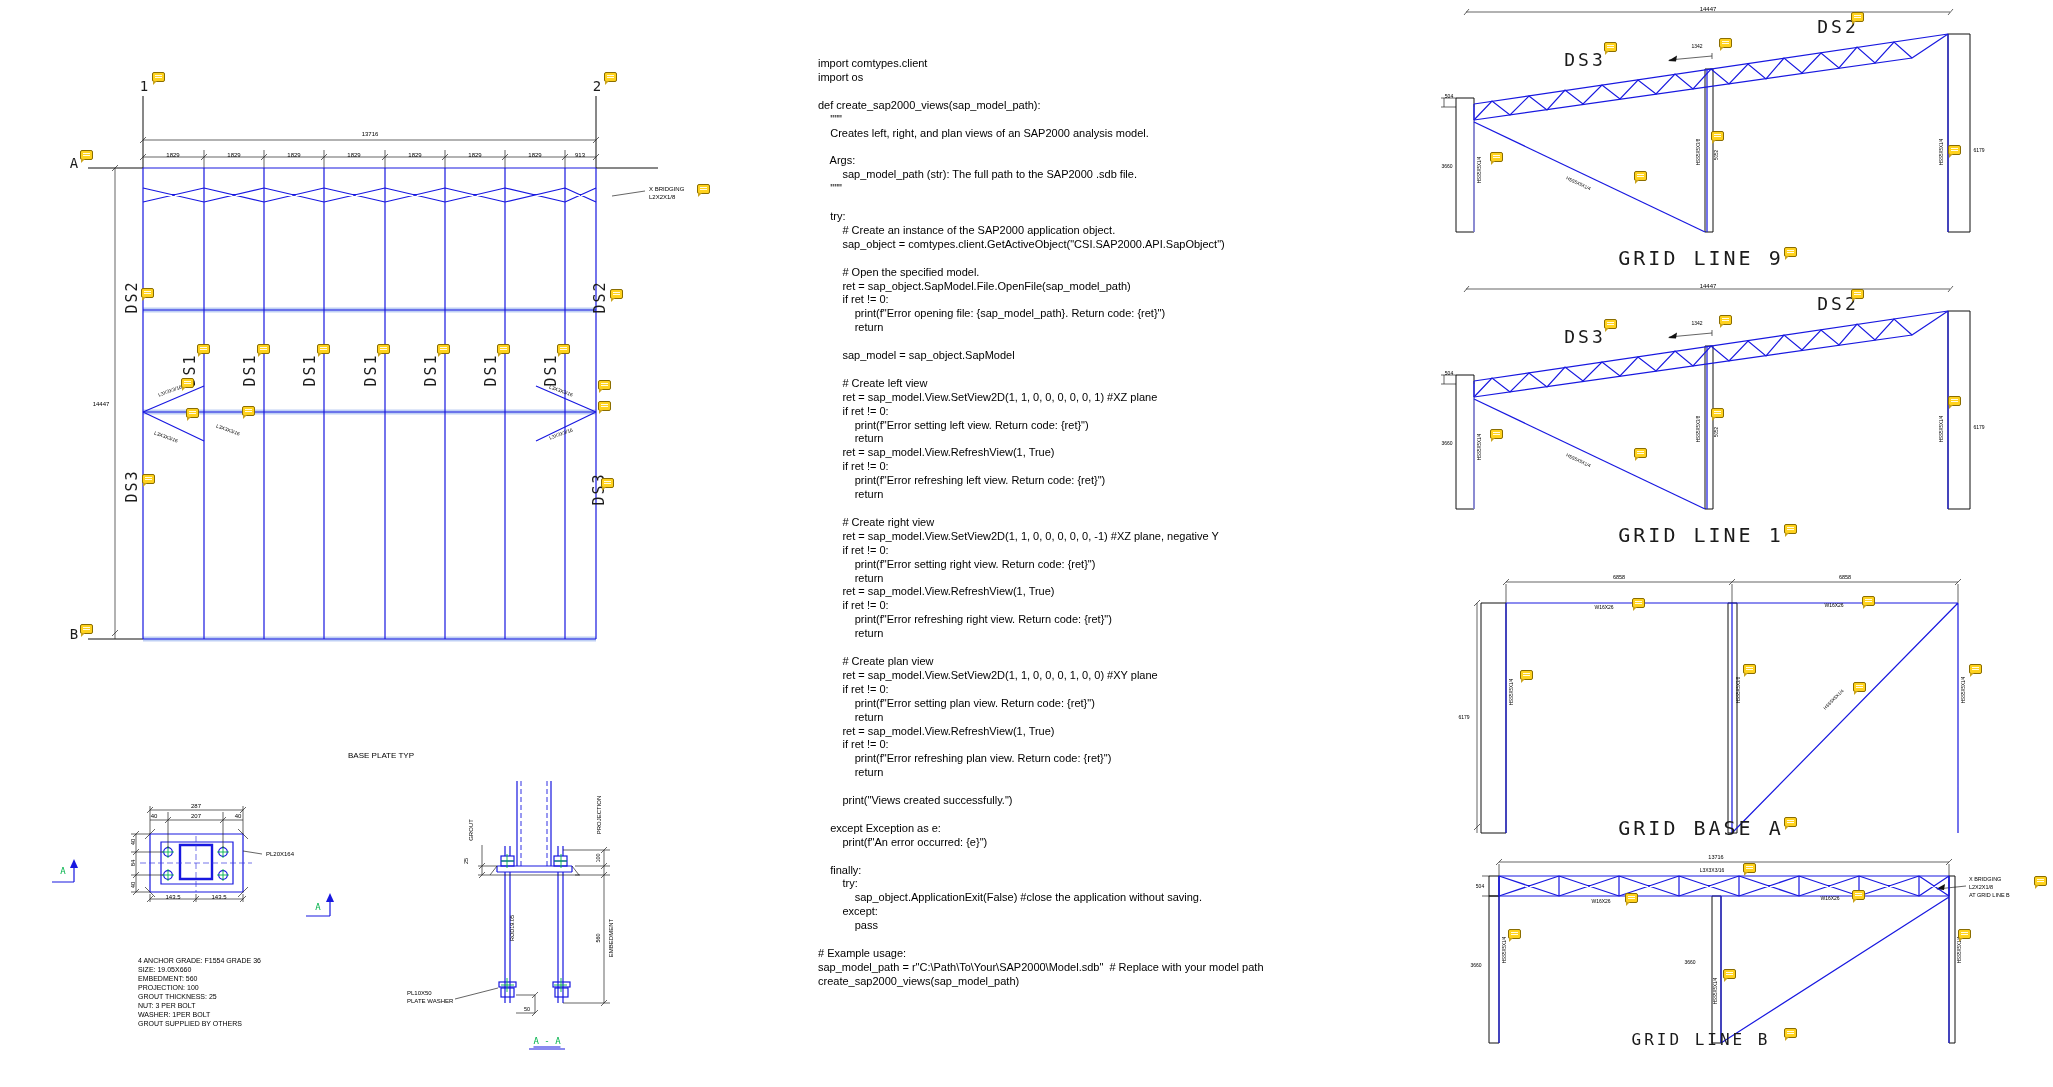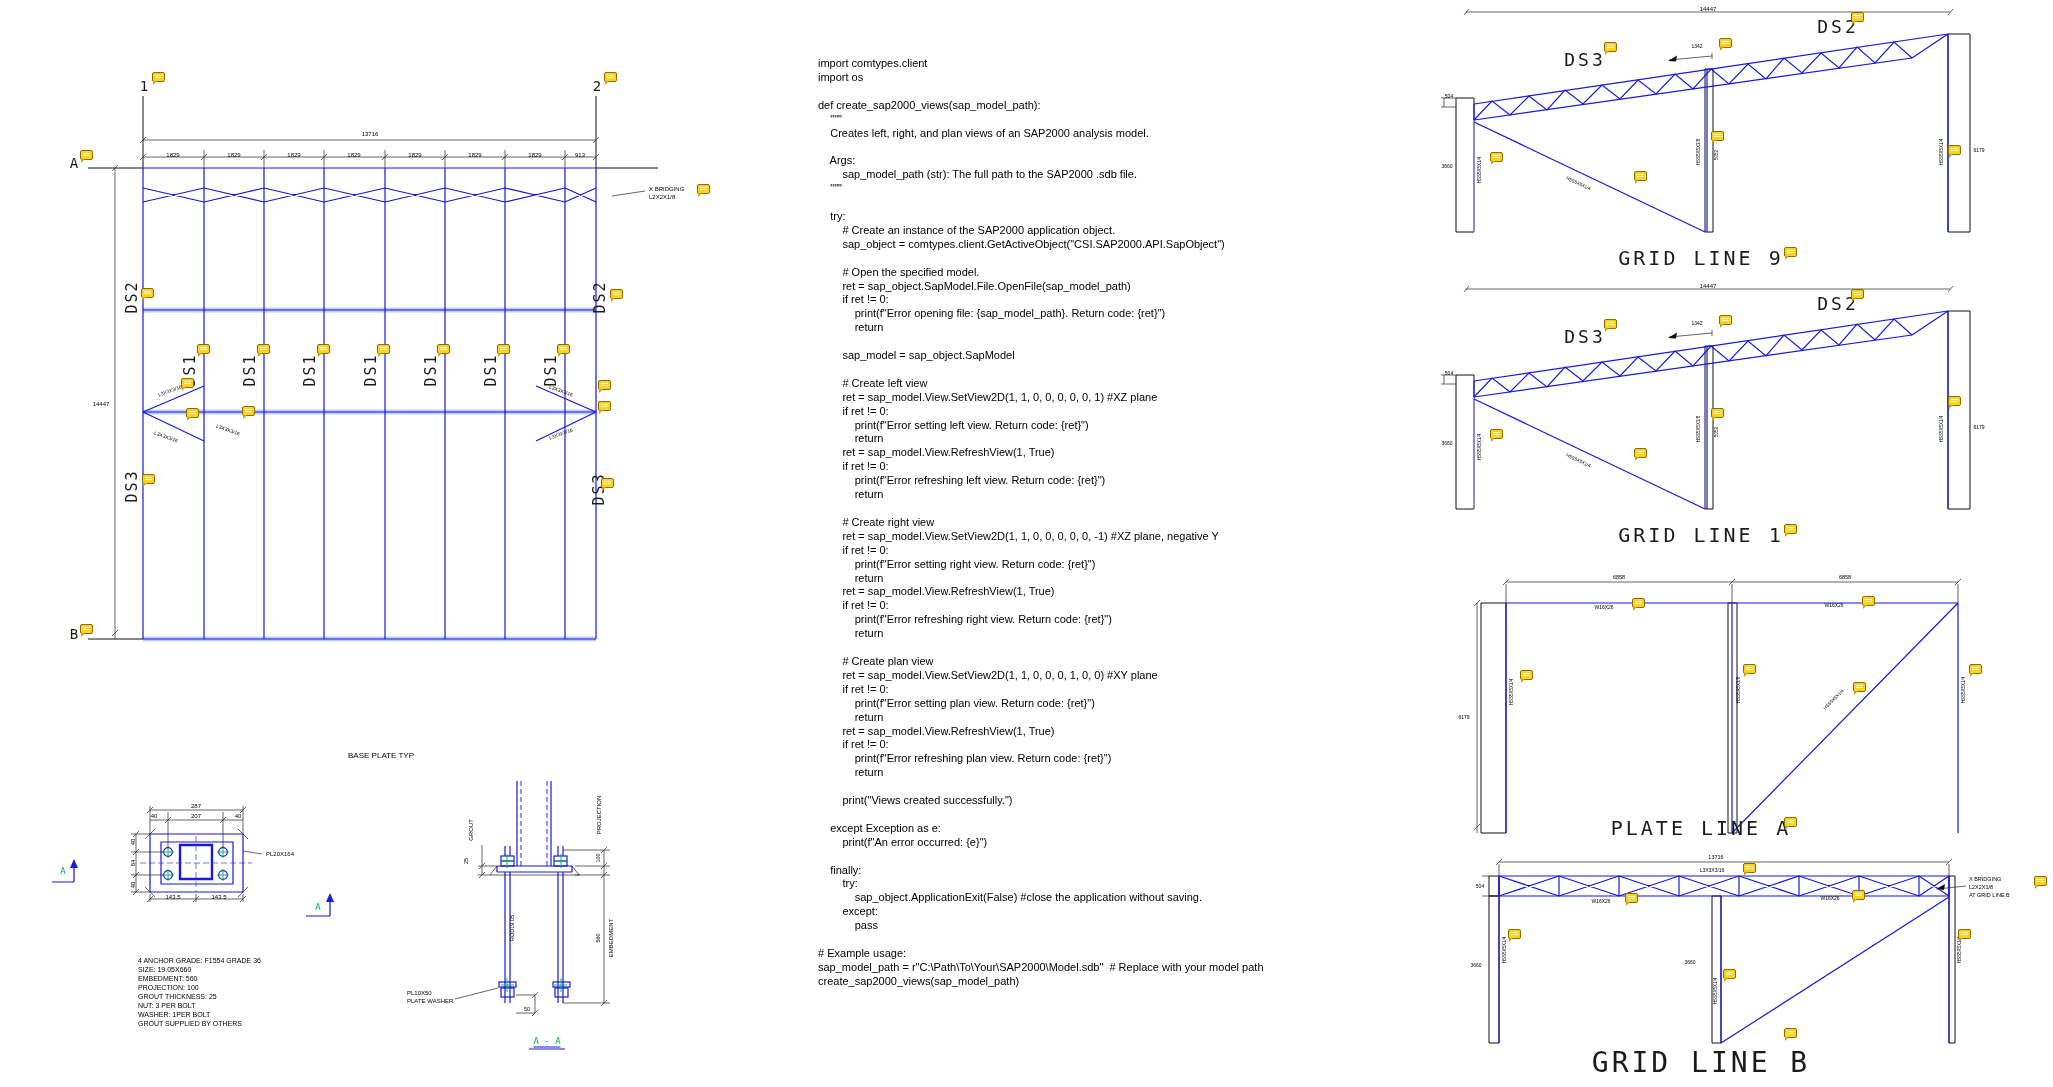--- a/index.html
+++ b/index.html
@@ -305,35 +305,35 @@
       <div class="lbl cad" style="left: 1701px; top: 535px; font-size: 20px; letter-spacing: 3px; transform: translate(-50%, -50%) rotate(0deg);">GRID LINE 1</div>
       <div class="lbl" style="left: 1619px; top: 578px; font-size: 5.5px; transform: translate(-50%, -50%) rotate(0deg);">6858</div>
       <div class="lbl" style="left: 1845px; top: 578px; font-size: 5.5px; transform: translate(-50%, -50%) rotate(0deg);">6858</div>
       <div class="lbl" style="left: 1604px; top: 607px; font-size: 5px; transform: translate(-50%, -50%) rotate(0deg);">W16X26</div>
       <div class="lbl" style="left: 1834px; top: 605px; font-size: 5px; transform: translate(-50%, -50%) rotate(0deg);">W16X26</div>
       <div class="lbl" style="left: 1464px; top: 717px; font-size: 5px; transform: translate(-50%, -50%) rotate(0deg);">6179</div>
       <div class="lbl" style="left: 1512px; top: 692px; font-size: 4.5px; transform: translate(-50%, -50%) rotate(-90deg);">HSS5X5X1/4</div>
       <div class="lbl" style="left: 1739px; top: 690px; font-size: 4.5px; transform: translate(-50%, -50%) rotate(-90deg);">HSS5X5X3/8</div>
       <div class="lbl" style="left: 1964px; top: 690px; font-size: 4.5px; transform: translate(-50%, -50%) rotate(-90deg);">HSS5X5X1/4</div>
       <div class="lbl" style="left: 1834px; top: 700px; font-size: 4.5px; transform: translate(-50%, -50%) rotate(-45deg);">HSS5X5X1/4</div>
-      <div class="lbl cad" style="left: 1701px; top: 828px; font-size: 20px; letter-spacing: 3px; transform: translate(-50%, -50%) rotate(0deg);">PLATE LINE A</div>
+      <div class="lbl cad" style="left: 1701px; top: 828px; font-size: 20px; letter-spacing: 3px; transform: translate(-50%, -50%) rotate(0deg);">GRID BASE A</div>
       <div class="lbl" style="left: 1716px; top: 858px; font-size: 5.5px; transform: translate(-50%, -50%) rotate(0deg);">13716</div>
       <div class="lbl" style="left: 1712px; top: 870px; font-size: 5px; transform: translate(-50%, -50%) rotate(0deg);">L3X3X3/16</div>
       <div class="lbl" style="left: 1480px; top: 886px; font-size: 5px; transform: translate(-50%, -50%) rotate(0deg);">504</div>
       <div class="lbl" style="left: 1476px; top: 965px; font-size: 5px; transform: translate(-50%, -50%) rotate(0deg);">3660</div>
       <div class="lbl" style="left: 1690px; top: 962px; font-size: 5px; transform: translate(-50%, -50%) rotate(0deg);">3660</div>
       <div class="lbl" style="left: 1601px; top: 901px; font-size: 5px; transform: translate(-50%, -50%) rotate(0deg);">W16X26</div>
       <div class="lbl" style="left: 1830px; top: 898px; font-size: 5px; transform: translate(-50%, -50%) rotate(0deg);">W16X26</div>
       <div class="lbl" style="left: 1505px; top: 950px; font-size: 4.5px; transform: translate(-50%, -50%) rotate(-90deg);">HSS5X5X1/4</div>
       <div class="lbl" style="left: 1716px; top: 991px; font-size: 4.5px; transform: translate(-50%, -50%) rotate(-90deg);">HSS5X5X1/4</div>
       <div class="lbl" style="left: 1960px; top: 950px; font-size: 4.5px; transform: translate(-50%, -50%) rotate(-90deg);">HSS5X5X1/4</div>
       <div class="lbl" style="left: 1969px; top: 880px; font-size: 5.5px; transform: translate(0px, -50%) rotate(0deg);">X BRIDGING</div>
       <div class="lbl" style="left: 1969px; top: 888px; font-size: 5.5px; transform: translate(0px, -50%) rotate(0deg);">L2X2X1/8</div>
       <div class="lbl" style="left: 1969px; top: 896px; font-size: 5.5px; transform: translate(0px, -50%) rotate(0deg);">AT GRID LINE B</div>
-      <div class="lbl cad" style="left: 1701px; top: 1040px; font-size: 28px; letter-spacing: 3px; transform: translate(-50%, -50%) rotate(0deg); margin-top: 23px;">GRID LINE B</div>
+      <div class="lbl cad" style="left: 1701px; top: 1040px; font-size: 16px; letter-spacing: 3px; transform: translate(-50%, -50%) rotate(0deg);">GRID LINE B</div>
       <div class="note" style="left: 152px; top: 72px;"></div>
       <div class="note" style="left: 604px; top: 72px;"></div>
       <div class="note" style="left: 80px; top: 150px;"></div>
       <div class="note" style="left: 80px; top: 624px;"></div>
       <div class="note" style="left: 697px; top: 184px;"></div>
       <div class="note" style="left: 141px; top: 288px;"></div>
       <div class="note" style="left: 610px; top: 289px;"></div>
       <div class="note" style="left: 197px; top: 344px;"></div>
       <div class="note" style="left: 257px; top: 344px;"></div>
       <div class="note" style="left: 317px; top: 344px;"></div>

